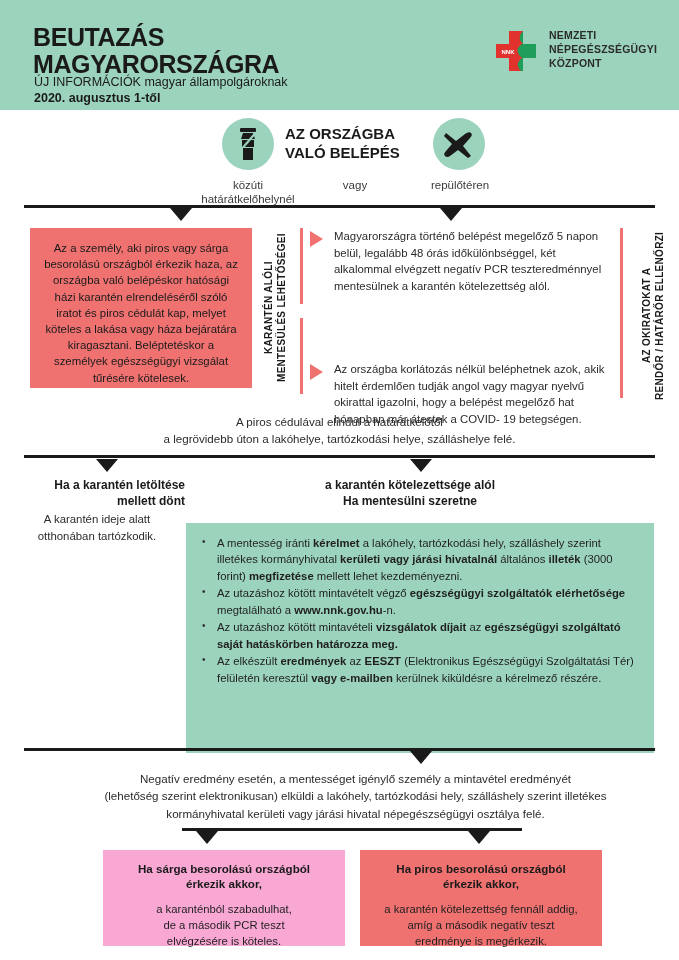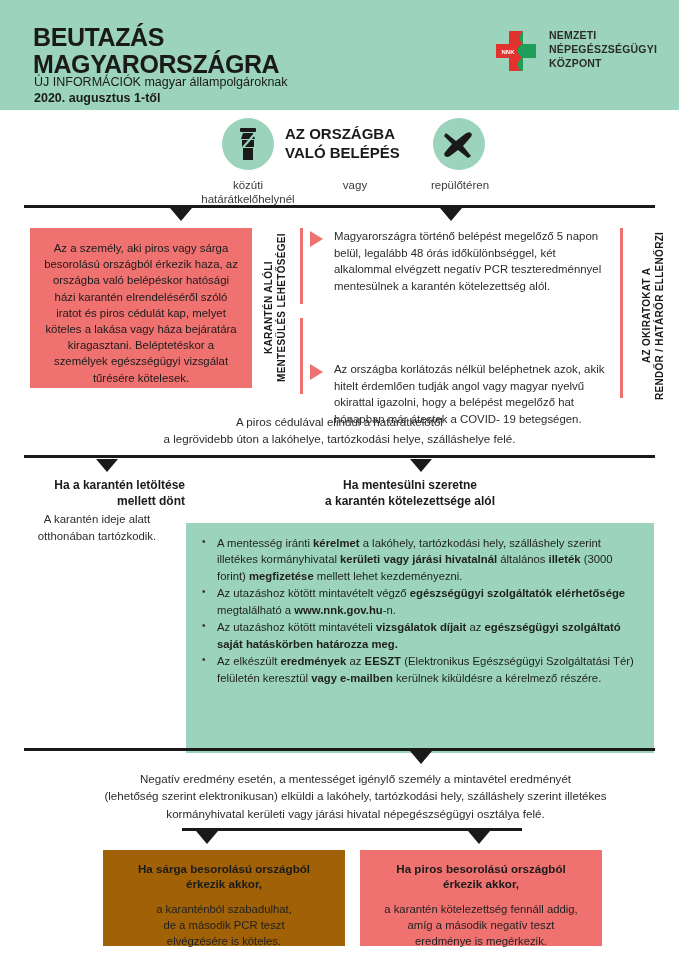--- a/index.html
+++ b/index.html
@@ -120,21 +120,21 @@
     font-size: 11.3px; line-height: 1.46; color: #1f1f1f;
   }
   .green-box li::before {
     content: "\2022"; position: absolute; left: 2px; top: 0;
     font-size: 10px; color: #333;
   }
   .green-box b { font-weight: bold; }
 
   
   .bottom-box { position: absolute; padding: 11px 12px; text-align: center; }
-  .yellow-box { left: 103px; top: 850px; width: 242px; height: 96px; background: #a16207; }
+  .yellow-box { left: 103px; top: 850px; width: 242px; height: 96px; background: #f9a8d4; }
   .pink-box   { left: 360px; top: 850px; width: 242px; height: 96px; background: #ef7271; }
   .bottom-head {
     font-size: 11.6px; font-weight: bold; line-height: 1.32;
     color: #1a1a1a; margin-bottom: 9px;
   }
   .bottom-body { font-size: 11.3px; line-height: 1.42; color: #1f1f1f; }
 </style>
 </head>
 <body>
 
@@ -223,22 +223,22 @@
 
   <div class="hrule" style="left:24px; top:455px; width:631px; height:3px;"></div>
   <div class="arrow-down" style="left:96px; top:459px;"></div>
   <div class="arrow-down" style="left:410px; top:459px;"></div>
 
   <div class="branch-head" style="left:10px; top:478px; width:175px;text-align:right;">
     <div>Ha a karantén letöltése</div>
     <div>mellett dönt</div>
   </div>
   <div class="branch-head" style="left:280px; top:478px; width:260px;">
+    <div>a karantén kötelezettsége alól</div>
     <div>Ha mentesülni szeretne</div>
-    <div>a karantén kötelezettsége alól</div>
   </div>
   <div class="branch-body" style="left:12px; top:511px; width:170px;">
     <div>A karantén ideje alatt</div>
     <div>otthonában tartózkodik.</div>
   </div>
 
   <div class="green-box">
     <ul>
       <li><span>A mentesség iránti </span><b>kérelmet</b><span> a lakóhely, tartózkodási hely, szálláshely szerint illetékes kormányhivatal </span><b>kerületi vagy járási hivatalnál</b><span> általános </span><b>illeték</b><span> (3000 forint) </span><b>megfizetése</b><span> mellett lehet kezdeményezni.</span></li>
       <li><span>Az utazáshoz kötött mintavételt végző </span><b>egészségügyi szolgáltatók elérhetősége</b><span> megtalálható a </span><b>www.nnk.gov.hu</b><span>-n.</span></li>

